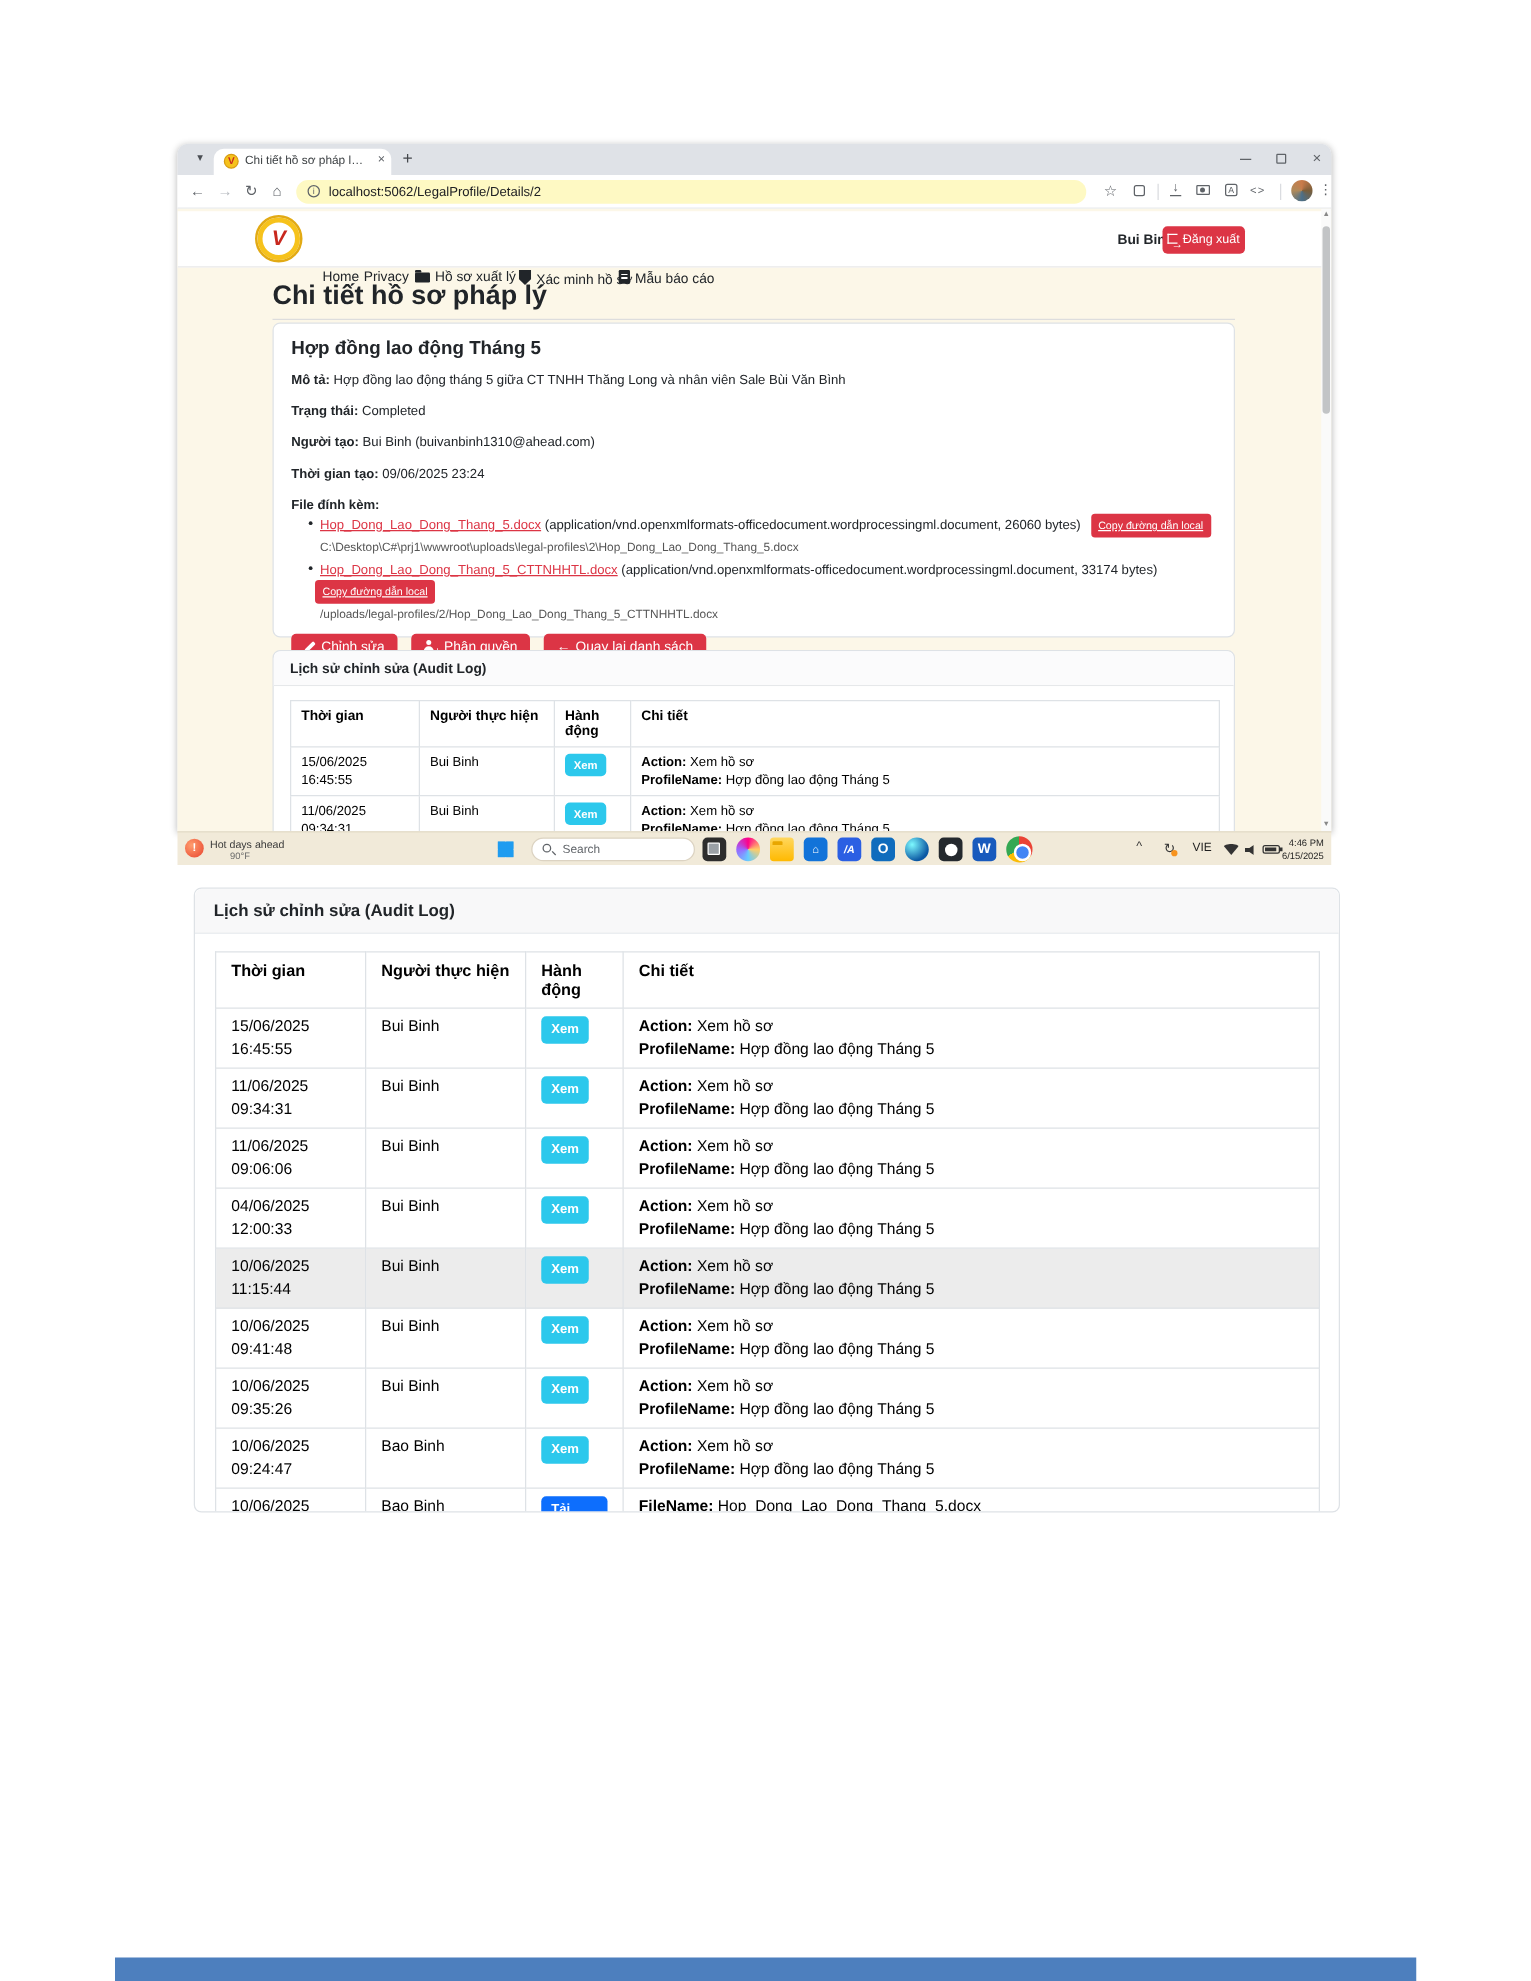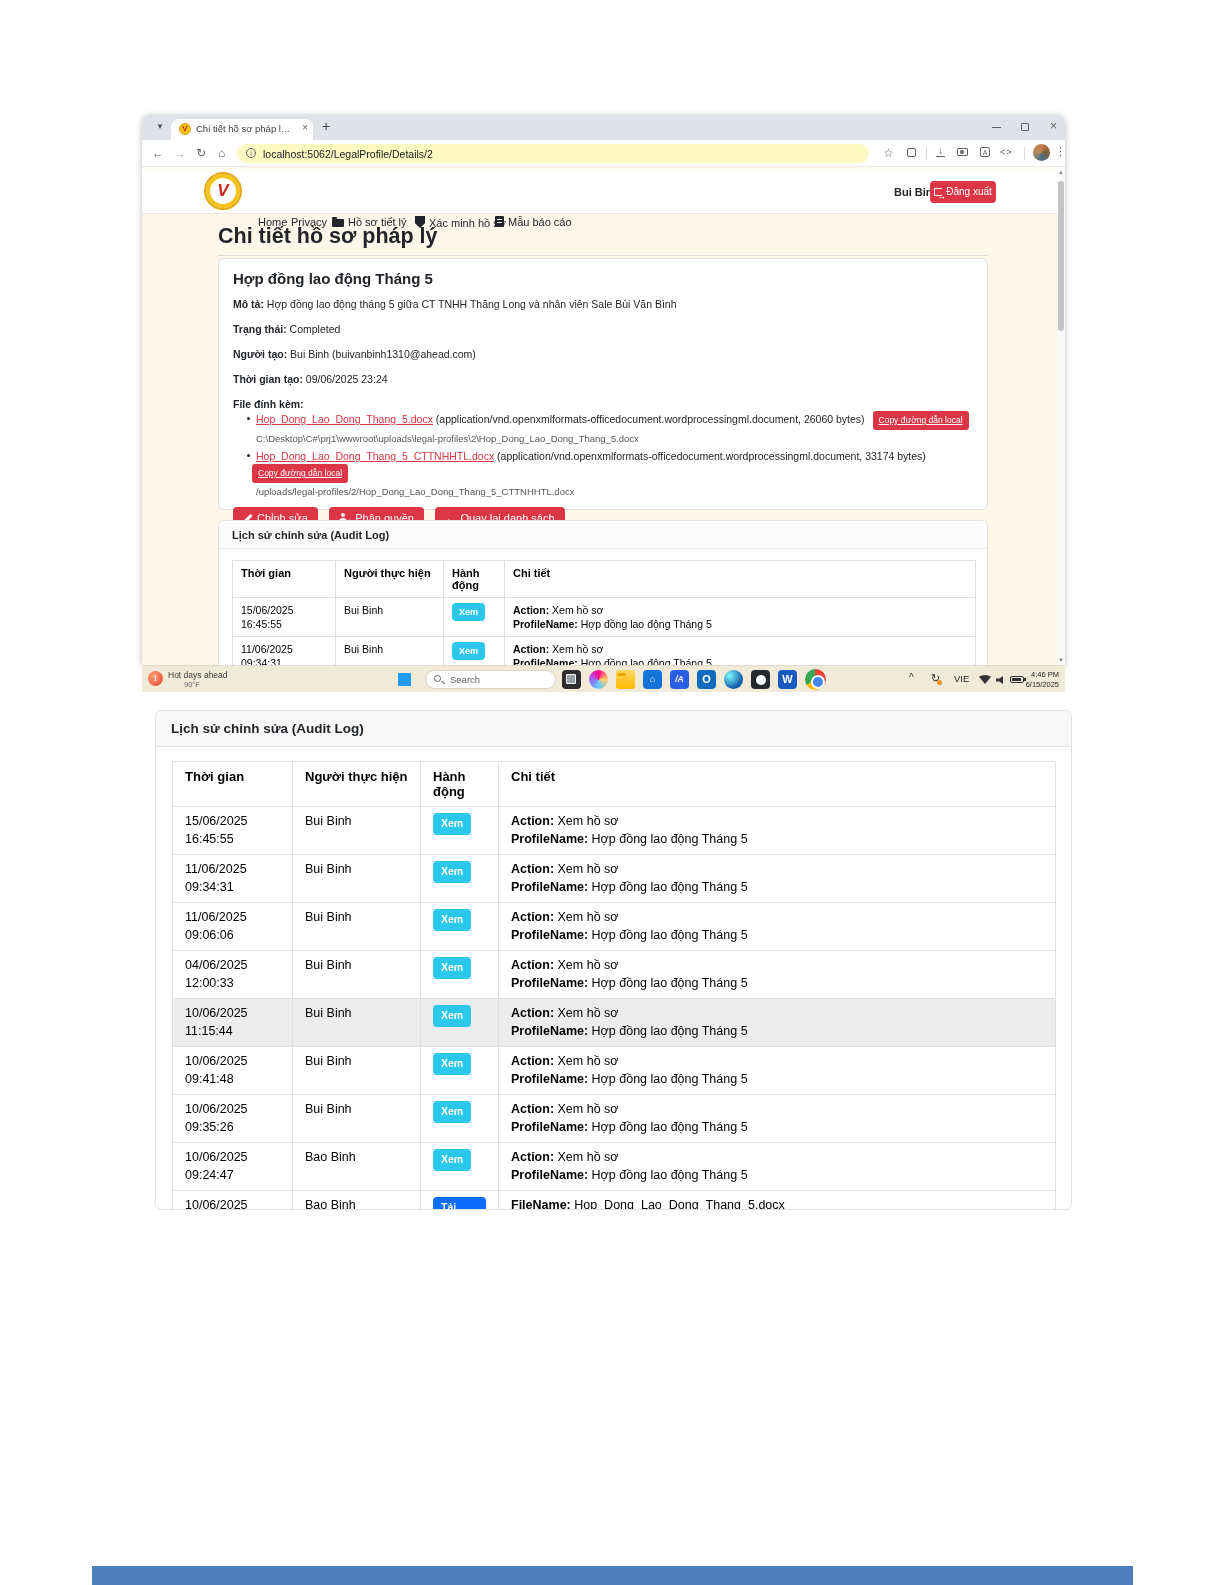--- a/index.html
+++ b/index.html
@@ -231,21 +231,21 @@
         <span class="avatar abs" style="left:891px"></span>
         <span class="kebab abs" style="left:913px">⋮</span>
       </div>
 
       <div class="page abs">
 
         <div class="navbar abs">
           <div class="brand abs">V</div>
           <span class="navlink abs" style="left:116px">Home</span>
           <span class="navlink abs" style="left:149px">Privacy</span>
-          <span class="navlink abs" style="left:190px"><span class="nico ifolder"></span><span>Hồ sơ tiết lý</span></span>
+          <span class="navlink abs" style="left:190px"><span class="nico ifolder"></span><span>Hồ sơ xuất lý</span></span>
           <span class="navlink abs" style="left:273px"><span class="nico ishield"></span><span>Xác minh hồ sơ</span></span>
           <span class="navlink abs" style="left:353px"><span class="nico idoc"></span><span>Mẫu báo cáo</span></span>
           <span class="person abs" style="left:732px;top:15px"></span>
           <span class="uname abs">Bui Binh</span>
           <span class="btn-red logout abs"><span class="lo-ico"></span><span>Đăng xuất</span></span>
         </div>
 
         <div class="main-title abs">Chi tiết hồ sơ pháp lý</div>
         <div class="title-rule abs"></div>
 

